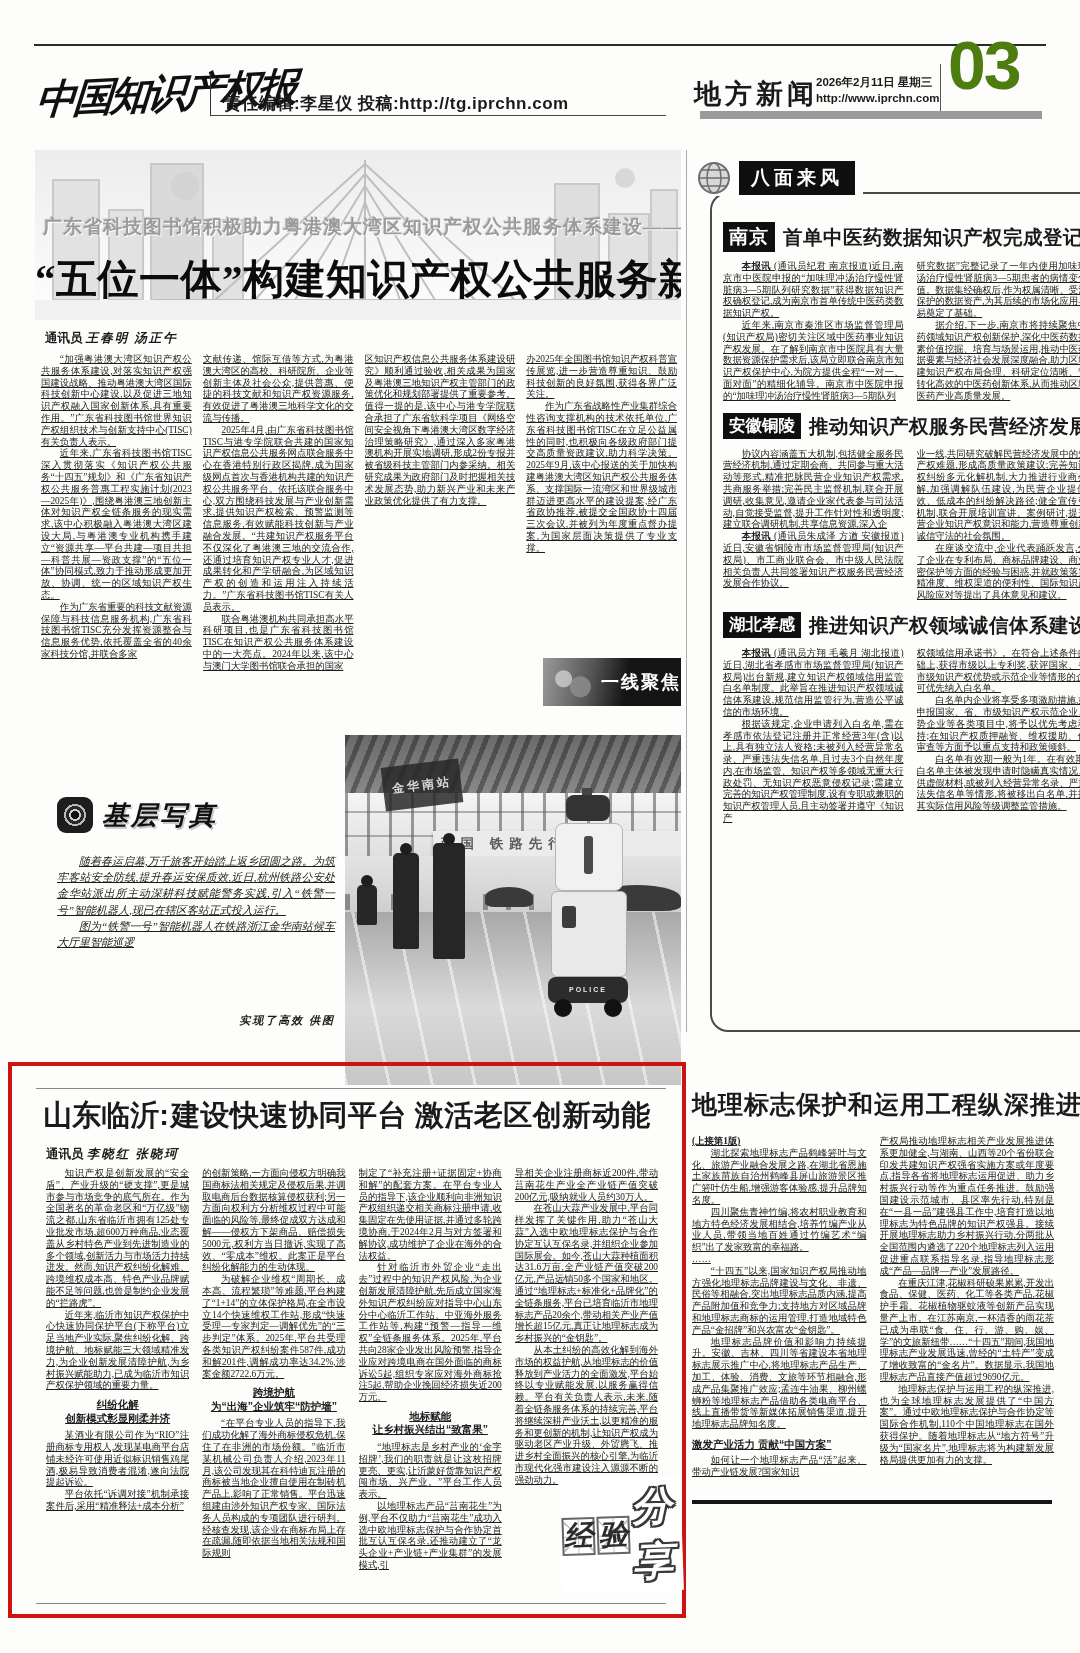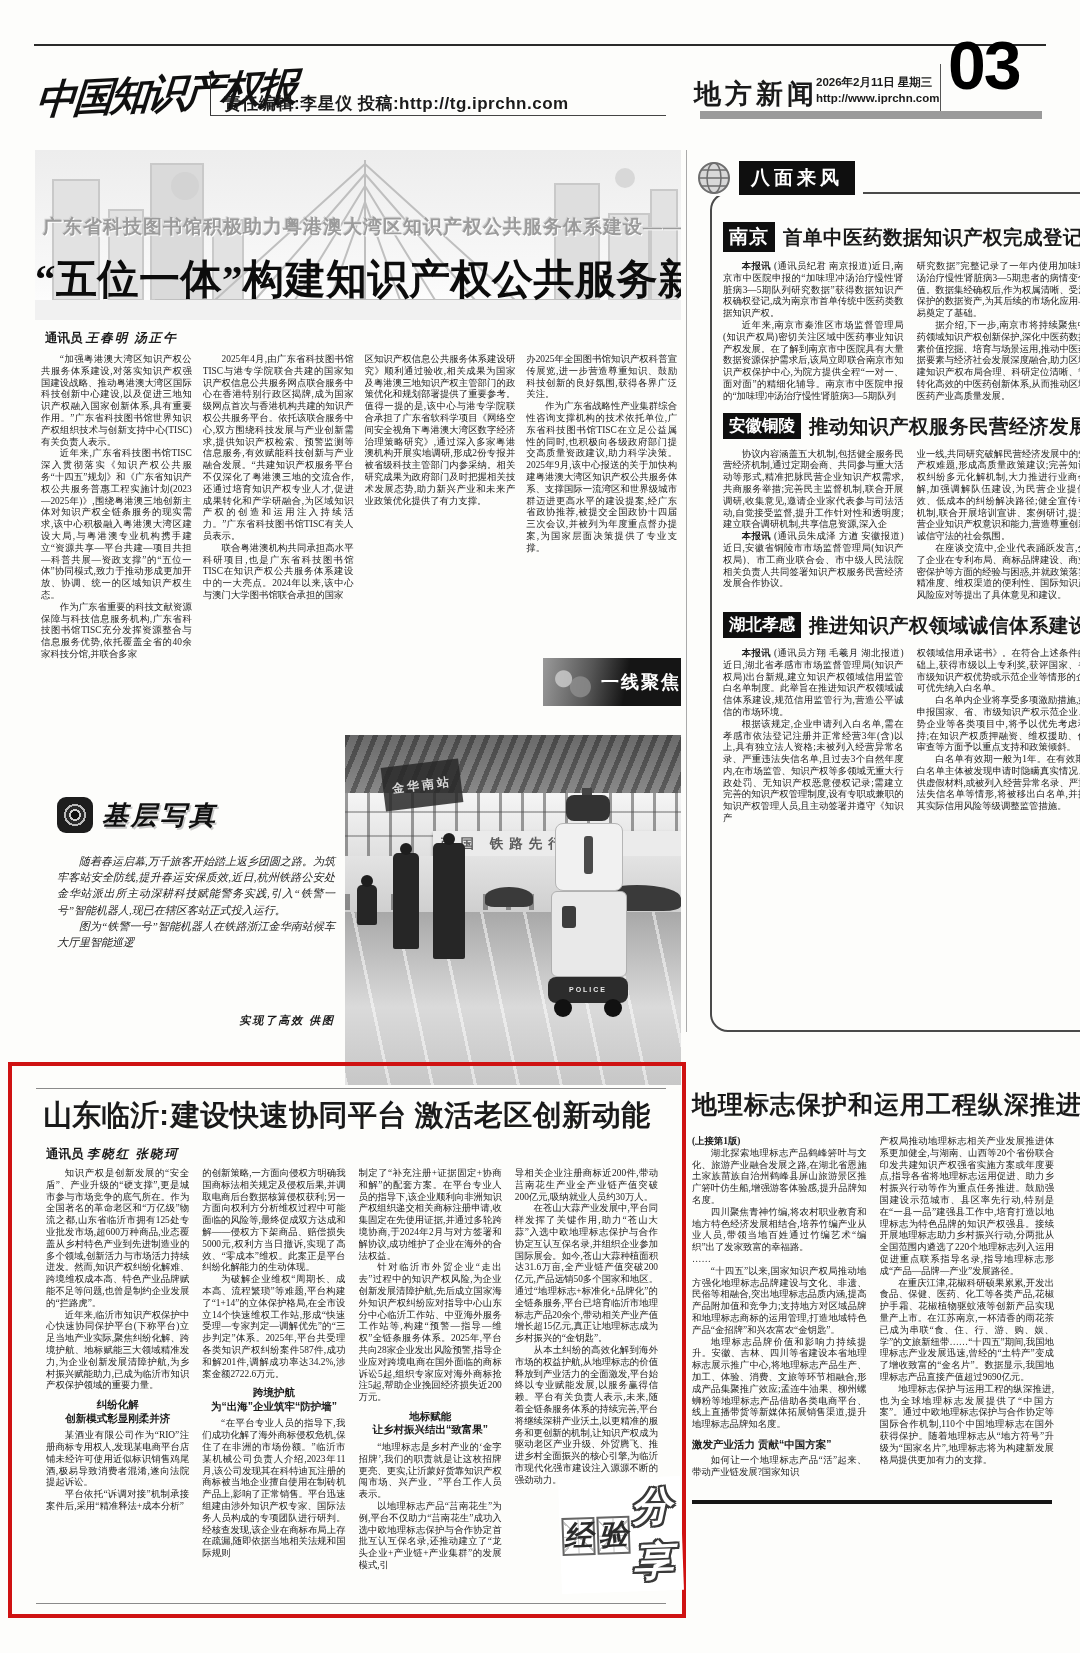--- a/index.html
+++ b/index.html
@@ -10,21 +10,21 @@
   
   #topline{position:absolute;left:34px;top:44px;width:1012px;height:2px;background:#2a2a2a;}
   #masthead{position:absolute;left:36px;top:66px;font-size:40px;font-weight:900;font-style:italic;
             letter-spacing:-3px;transform:rotate(-3deg) skewX(-7deg);color:#101010;white-space:nowrap;}
   #hd-vrule1{position:absolute;left:210px;top:74px;width:1px;height:42px;background:#333;}
   #editor-line{position:absolute;left:224px;top:92px;font-size:17px;font-weight:700;letter-spacing:.5px;}
   #hd-hrule{position:absolute;left:210px;top:115px;width:456px;height:1px;background:#444;}
   #section-name{position:absolute;left:694px;top:76px;font-size:27px;font-weight:900;letter-spacing:4px;}
   #date-block{position:absolute;left:816px;top:74px;font-size:11.5px;font-weight:700;line-height:16px;}
   #hd-vrule2{position:absolute;left:940px;top:64px;width:1px;height:52px;background:#555;}
-  #page-no{position:absolute;left:948px;top:26px;font-size:68px;font-weight:700;letter-spacing:-2px;color:#000000;}
+  #page-no{position:absolute;left:948px;top:26px;font-size:68px;font-weight:700;letter-spacing:-2px;color:#4d7c0f;}
   #graybar{position:absolute;left:700px;top:111px;width:342px;height:8px;background:#9a9a9a;}
 
   
   #col-rule{position:absolute;left:686px;top:150px;width:1px;height:882px;background:#aaa;}
 
   
   #main-article{position:absolute;left:35px;top:150px;width:646px;height:562px;}
   #banner{position:absolute;left:0;top:0;width:646px;height:170px;overflow:hidden;
           background:linear-gradient(#ededed,#f8f8f8 70%,#ffffff);}
   #banner svg{position:absolute;left:0;top:0;}
@@ -32,21 +32,21 @@
           letter-spacing:1px;text-shadow:1px 1px 0 #fff,-1px -1px 0 #d2d2d2;white-space:nowrap;}
   #main-headline{position:absolute;left:0;top:102px;width:646px;text-align:center;font-size:41px;
           font-weight:900;letter-spacing:.5px;color:#0c0c0c;white-space:nowrap;}
   .byline{position:absolute;font-size:12.5px;}
   .byline b{font-family:"Liberation Sans","DejaVu Sans",sans-serif;font-weight:700;}
   .byline i{font-style:italic;font-weight:700;letter-spacing:2px;}
   #main-byline{left:10px;top:180px;}
   #main-cols{position:absolute;left:6px;top:204px;width:636px;height:356px;}
 
   .cols{display:flex;gap:11px;height:100%;}
-  .col{flex:1;text-align:justify;font-size:9.4px;line-height:11.8px;color:#1c1c1c;overflow:hidden;}
+  .col{flex:1;text-align:justify;font-size:9.4px;line-height:11.8px;color:#1c1c1c;overflow:hidden;text-decoration:underline;}
   .col p{margin:0;text-indent:2em;}
   .col p.cont{text-indent:0;}
   .col p b{font-weight:700;}
   .col h4{margin:6px 0 5px;text-align:center;font-size:10.5px;line-height:13.5px;white-space:pre-line;
           font-family:"Liberation Sans","DejaVu Sans",sans-serif;font-weight:700;}
   .col h4.left{text-align:left;margin:7px 0 4px;}
   .col p.leadb{text-indent:0;font-weight:700;}
 
   #focus-banner{position:absolute;left:508px;top:508px;width:138px;height:48px;display:flex;align-items:center;
       justify-content:flex-end;box-sizing:border-box;color:#fff;font-weight:900;font-size:18px;
@@ -206,20 +206,21 @@
       <i>王春明  汤正午</i>
     </div>
     <div id="main-cols">
       <div class="cols">
           <div class="col">
             <p>“加强粤港澳大湾区知识产权公共服务体系建设,对落实知识产权强国建设战略、推动粤港澳大湾区国际科技创新中心建设,以及促进三地知识产权融入国家创新体系,具有重要作用。”广东省科技图书馆世界知识产权组织技术与创新支持中心(TISC)有关负责人表示。</p>
             <p>近年来,广东省科技图书馆TISC深入贯彻落实《知识产权公共服务“十四五”规划》和《广东省知识产权公共服务普惠工程实施计划(2023—2025年)》,围绕粤港澳三地创新主体对知识产权全链条服务的现实需求,该中心积极融入粤港澳大湾区建设大局,与粤港澳专业机构携手建立“资源共享—平台共建—项目共担—科普共展—资政支撑”的“五位一体”协同模式,致力于推动形成更加开放、协调、统一的区域知识产权生态。</p>
             <p>作为广东省重要的科技文献资源保障与科技信息服务机构,广东省科技图书馆TISC充分发挥资源整合与信息服务优势,依托覆盖全省的40余家科技分馆,并联合多家</p>
           </div>
           <div class="col">
+            <p class="cont">文献传递、馆际互借等方式,为粤港澳大湾区的高校、科研院所、企业等创新主体及社会公众,提供普惠、便捷的科技文献和知识产权资源服务,有效促进了粤港澳三地科学文化的交流与传播。</p>
             <p>2025年4月,由广东省科技图书馆TISC与港专学院联合共建的国家知识产权信息公共服务网点联合服务中心在香港特别行政区揭牌,成为国家级网点首次与香港机构共建的知识产权公共服务平台。依托该联合服务中心,双方围绕科技发展与产业创新需求,提供知识产权检索、预警监测等信息服务,有效赋能科技创新与产业融合发展。“共建知识产权服务平台不仅深化了粤港澳三地的交流合作,还通过培育知识产权专业人才,促进成果转化和产学研融合,为区域知识产权的创造和运用注入持续活力。”广东省科技图书馆TISC有关人员表示。</p>
             <p>联合粤港澳机构共同承担高水平科研项目,也是广东省科技图书馆TISC在知识产权公共服务体系建设中的一大亮点。2024年以来,该中心与澳门大学图书馆联合承担的国家</p>
           </div>
           <div class="col">
             <p class="cont">区知识产权信息公共服务体系建设研究》顺利通过验收,相关成果为国家及粤港澳三地知识产权主管部门的政策优化和规划部署提供了重要参考。值得一提的是,该中心与港专学院联合承担了广东省软科学项目《网络空间安全视角下粤港澳大湾区数字经济治理策略研究》,通过深入多家粤港澳机构开展实地调研,形成2份专报并被省级科技主管部门内参采纳。相关研究成果为政府部门及时把握相关技术发展态势,助力新兴产业和未来产业政策优化提供了有力支撑。</p>
           </div>
           <div class="col">
             <p class="cont">办2025年全国图书馆知识产权科普宣传展览,进一步营造尊重知识、鼓励科技创新的良好氛围,获得各界广泛关注。</p>
             <p>作为广东省战略性产业集群综合性咨询支撑机构的技术依托单位,广东省科技图书馆TISC在立足公益属性的同时,也积极向各级政府部门提交高质量资政建议,助力科学决策。2025年9月,该中心报送的关于加快构建粤港澳大湾区知识产权公共服务体系、支撑国际一流湾区和世界级城市群迈进更高水平的建设提案,经广东省政协推荐,被提交全国政协十四届三次会议,并被列为年度重点督办提案,为国家层面决策提供了专业支撑。</p>
           </div>

